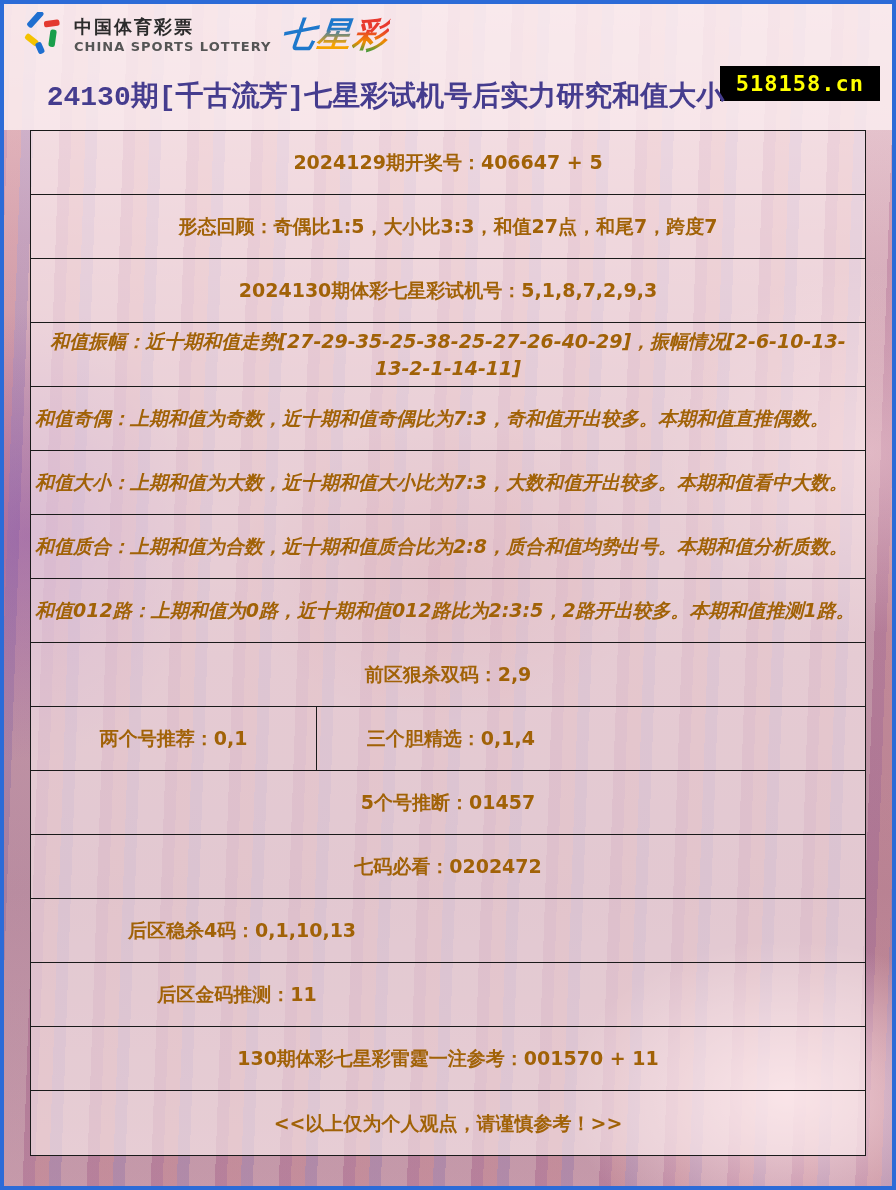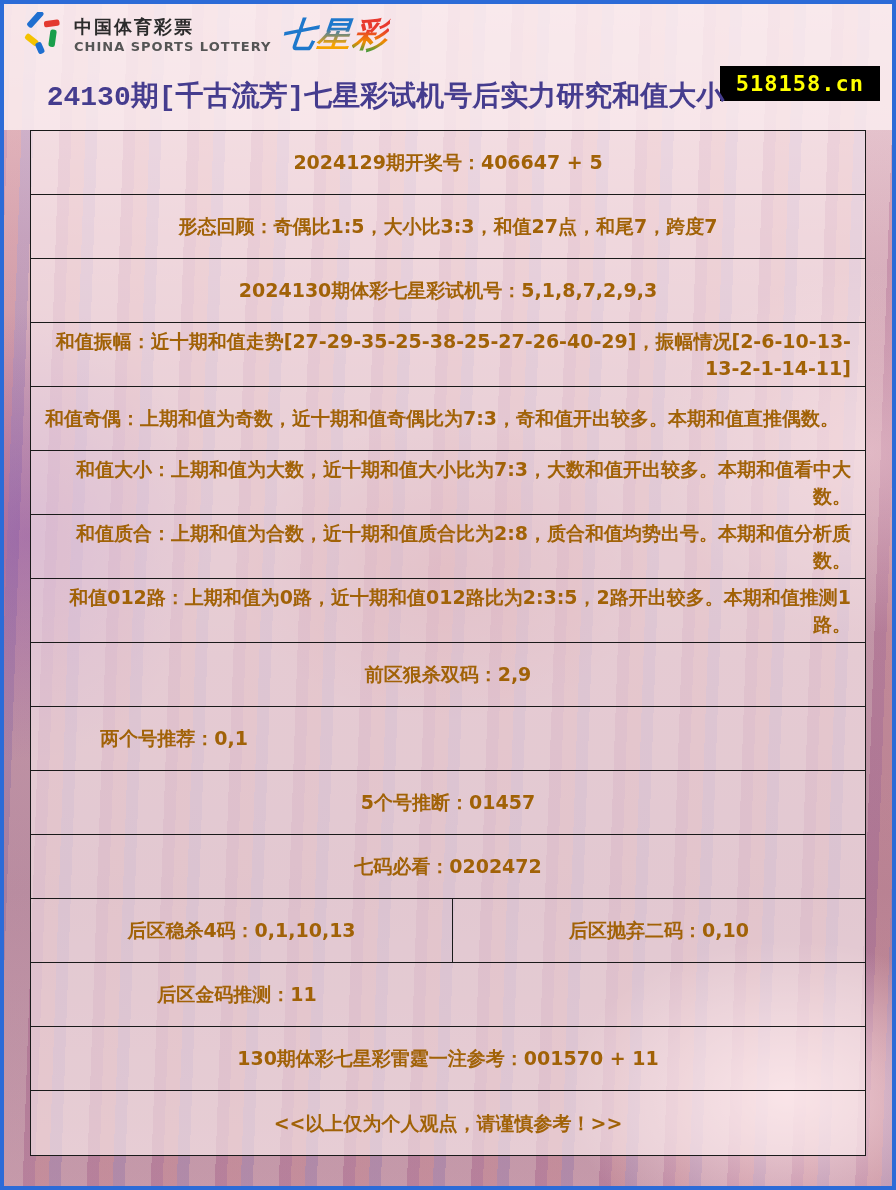--- a/index.html
+++ b/index.html
@@ -59,21 +59,21 @@
   }
   .row {
     min-height: 64px; height: 64px;
     border-bottom: 1px solid #1a1a1a;
     display: flex; align-items: center;
     font-size: 19px; font-weight: bold; color: #a16207;
     line-height: 27px;
   }
   .row:last-child { border-bottom: none; }
   .row.center { justify-content: center; text-align: center; padding: 0 6px; }
-  .row.left { justify-content: flex-start; text-align: right; padding: 0 14px; }
+  .row.left { justify-content: flex-start; text-align: center; padding: 0 4px; font-style: italic; }
   .row.cols { padding: 0; align-items: stretch; }
   .cell {
     display: flex; align-items: center; justify-content: center; text-align: center;
     border-right: 1px solid #1a1a1a; padding: 0 4px;
   }
   .cell:last-child { border-right: none; }
   .w3a { width: 33.6%; } .w3b { width: 34.3%; } .w3c { width: 32.1%; }
   .w2a { width: 50.6%; } .w2b { width: 49.4%; }
 </style>
 </head>
@@ -106,25 +106,25 @@
   <div class="row center">形态回顾：奇偶比1:5，大小比3:3，和值27点，和尾7，跨度7</div>
   <div class="row center">2024130期体彩七星彩试机号：5,1,8,7,2,9,3</div>
   <div class="row left">和值振幅：近十期和值走势[27-29-35-25-38-25-27-26-40-29]，振幅情况[2-6-10-13-13-2-1-14-11]</div>
   <div class="row left">和值奇偶：上期和值为奇数，近十期和值奇偶比为7:3，奇和值开出较多。本期和值直推偶数。</div>
   <div class="row left">和值大小：上期和值为大数，近十期和值大小比为7:3，大数和值开出较多。本期和值看中大数。</div>
   <div class="row left">和值质合：上期和值为合数，近十期和值质合比为2:8，质合和值均势出号。本期和值分析质数。</div>
   <div class="row left">和值012路：上期和值为0路，近十期和值012路比为2:3:5，2路开出较多。本期和值推测1路。</div>
   <div class="row center">前区狠杀双码：2,9</div>
   <div class="row cols">
     <div class="cell w3b">两个号推荐：0,1</div>
+    <div class="cell w3c">三个胆精选：0,1,4</div>
   </div>
   <div class="row center">5个号推断：01457</div>
   <div class="row center">七码必看：0202472</div>
   <div class="row cols">
     <div class="cell w2a">后区稳杀4码：0,1,10,13</div>
-    <div class="cell w2b">后区抛弃二码：0,10</div>
   </div>
   <div class="row cols">
     <div class="cell w2b">后区金码推测：11</div>
   </div>
   <div class="row center">130期体彩七星彩雷霆一注参考：001570 + 11</div>
   <div class="row center">&lt;&lt;以上仅为个人观点，请谨慎参考！&gt;&gt;</div>
 </div>
 
 </body></html>

